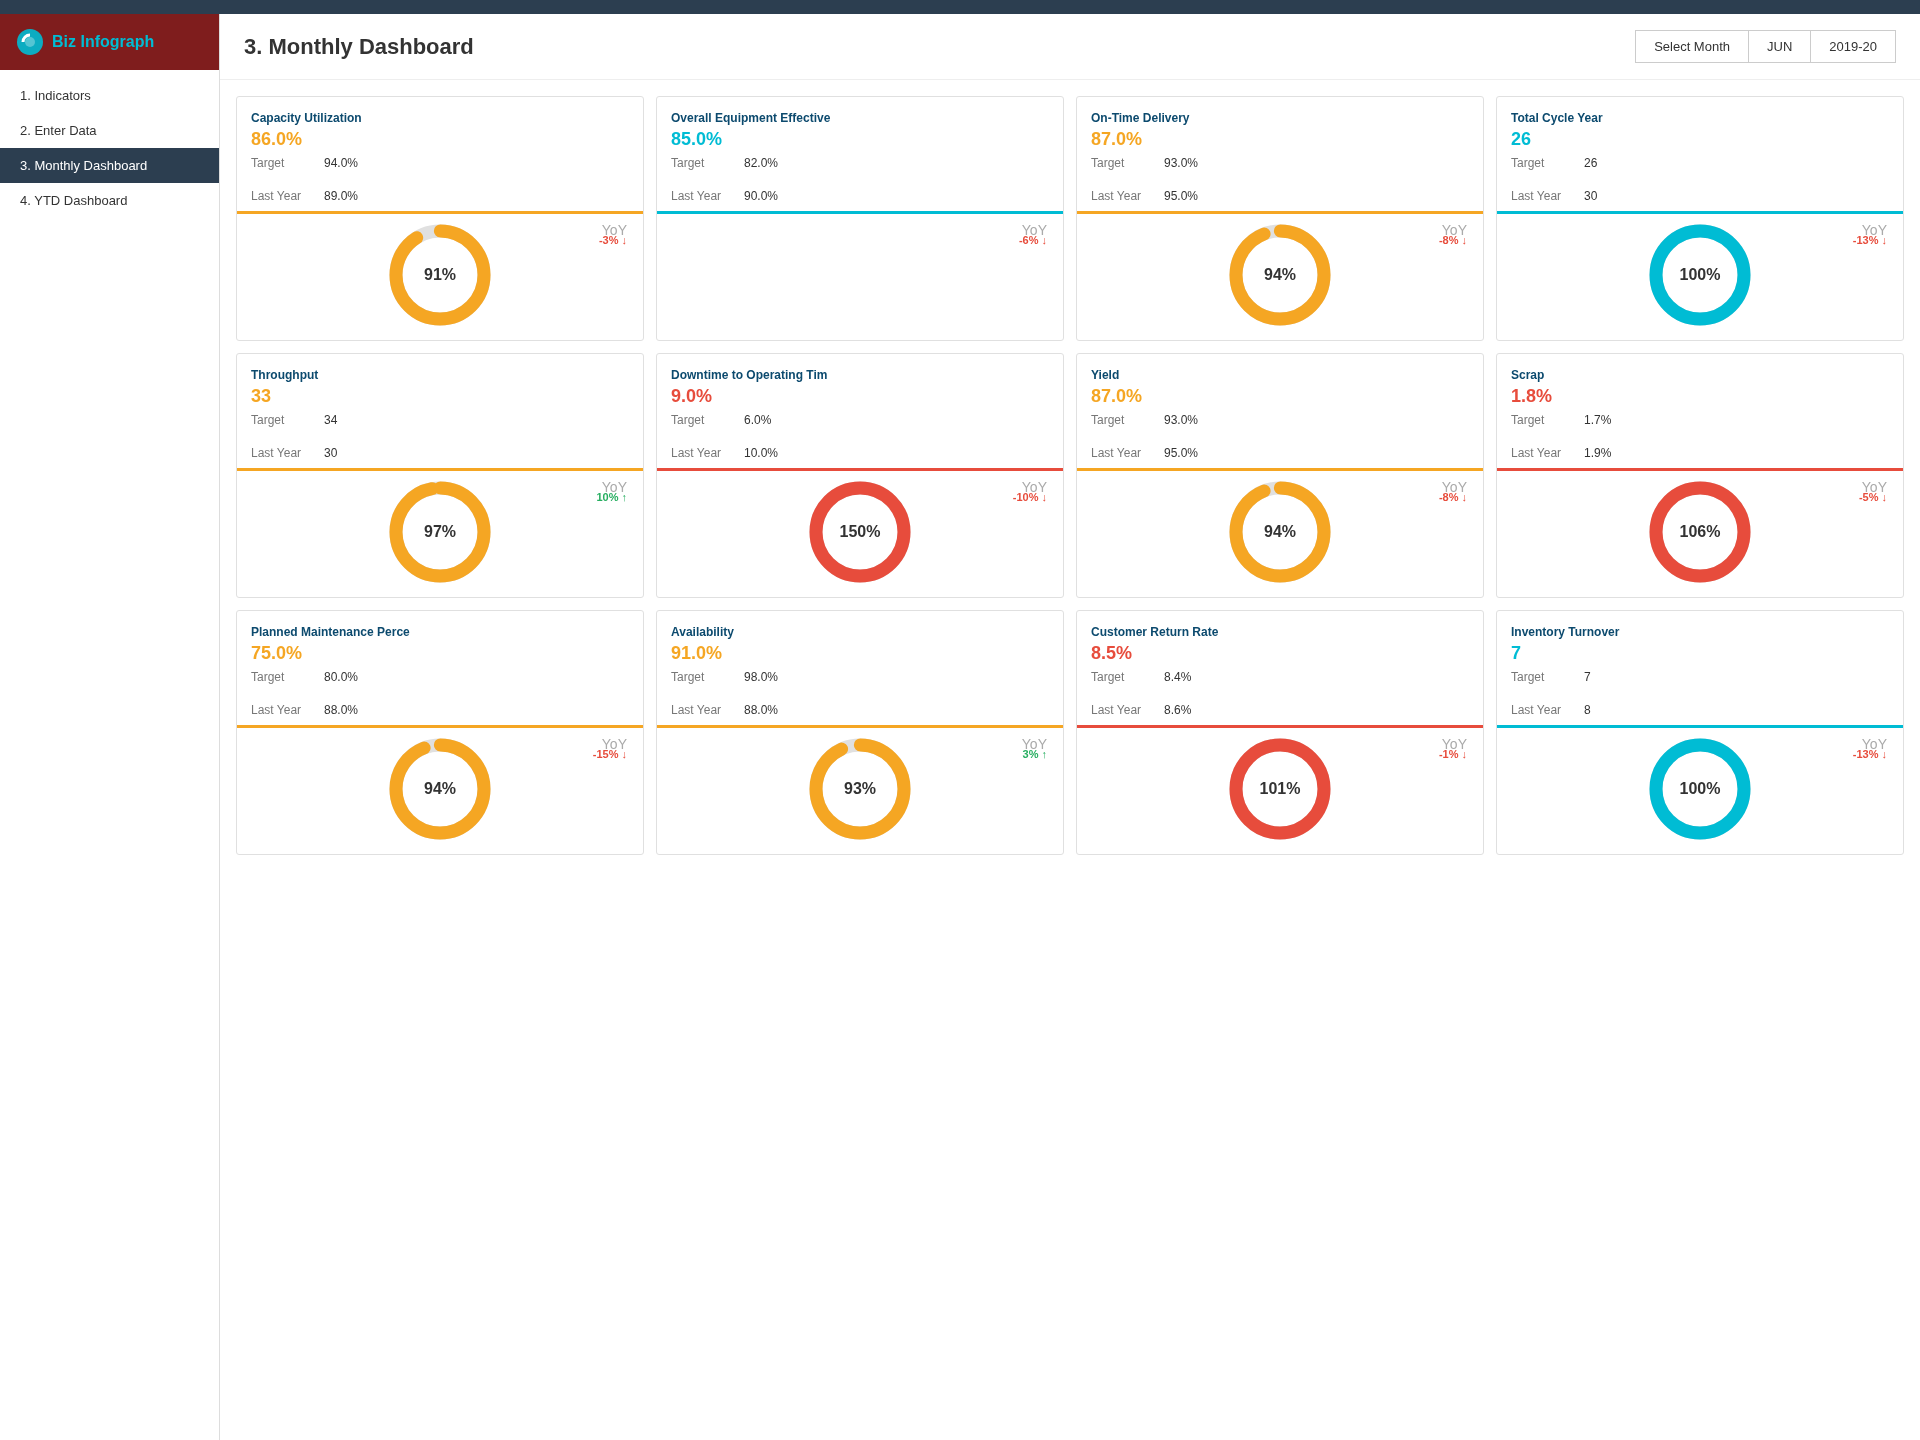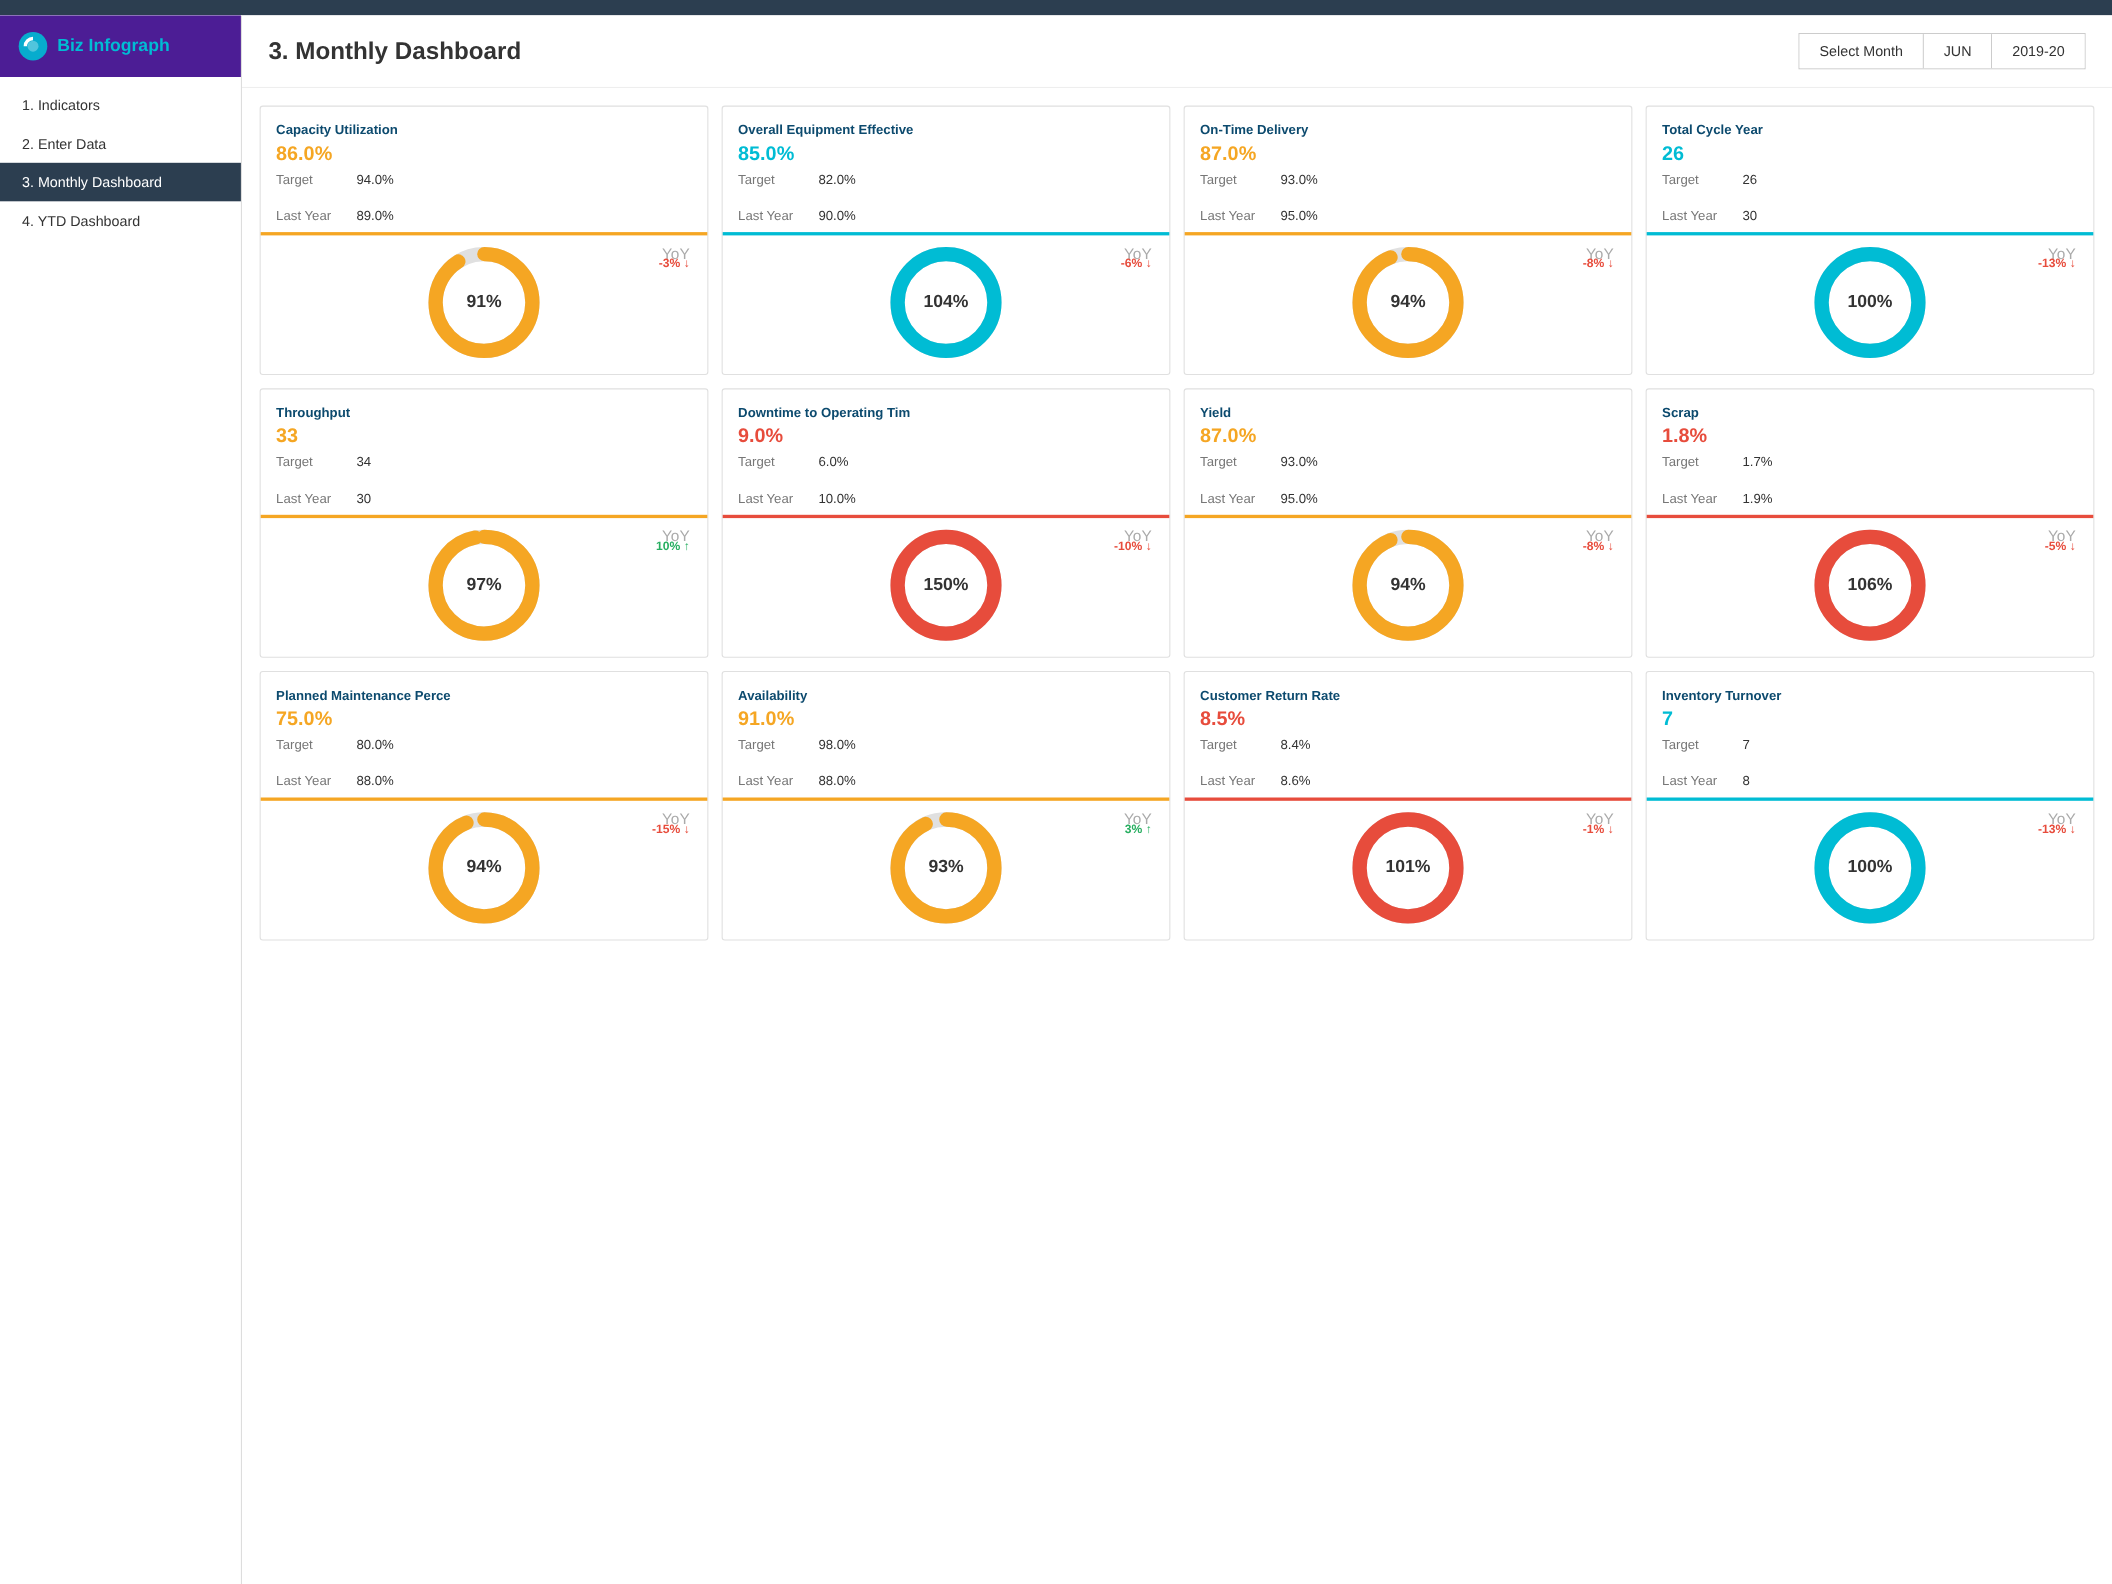--- a/index.html
+++ b/index.html
@@ -4,21 +4,21 @@
   <style>
     * { box-sizing: border-box; margin: 0; padding: 0; }
     body { font-family: Arial, sans-serif; background: #f0f0f0; display: flex; flex-direction: column; height: 100vh; }
     
     .top-bar { background: #2c3e50; height: 14px; width: 100%; }
     
     .app-container { display: flex; flex: 1; background: #fff; }
     
     
     .sidebar { width: 220px; min-width: 220px; background: #fff; border-right: 1px solid #ddd; display: flex; flex-direction: column; }
-    .sidebar-logo { background: #4c1d95; padding: 14px 16px; display: flex; align-items: center; gap: 8px; }
+    .sidebar-logo { background: #7f1d1d; padding: 14px 16px; display: flex; align-items: center; gap: 8px; }
     .sidebar-logo-icon { width: 28px; height: 28px; }
     .sidebar-logo-text { color: #fff; font-size: 16px; font-weight: bold; }
     .sidebar-logo-text span { color: #00bcd4; }
     .sidebar-nav { padding-top: 8px; }
     .nav-item { padding: 10px 20px; font-size: 13px; color: #333; cursor: pointer; }
     .nav-item.active { background: #2c3e50; color: #fff; }
     
     
     .main { flex: 1; display: flex; flex-direction: column; overflow: auto; }
     
@@ -136,27 +136,20 @@
       </div>
       <div class="kpi-stat-row">
         <span class="kpi-stat-label">Last Year</span>
         <span class="kpi-stat-val">90.0%</span>
       </div>
     </div>
     <div class="kpi-divider teal" style="background:#00bcd4;"></div>
     <div class="kpi-chart-area">
       <span class="yoy-label">YoY</span>
       <span class="yoy-value down">-6% ↓</span>
-      <div class="donut-wrap">
-        <svg viewBox="0 0 110 110" width="110" height="110">
-    <circle cx="55" cy="55" r="44" fill="none" stroke="#e0e0e0" stroke-width="13"></circle>
-    <circle cx="55" cy="55" r="44" fill="none" stroke="#00bcd4" stroke-width="13" stroke-dasharray="276.46015351590177 0" stroke-dashoffset="69.11503837897544" stroke-linecap="round"></circle>
-  </svg>
-        <span class="donut-center">104%</span>
-      </div>
     </div>
   </div>
         <div class="kpi-card">
     <div class="kpi-title">On-Time Delivery</div>
     <div class="kpi-value orange">87.0%</div>
     <div class="kpi-stats">
       <div class="kpi-stat-row">
         <span class="kpi-stat-label">Target</span>
         <span class="kpi-stat-val">93.0%</span>
       </div>

